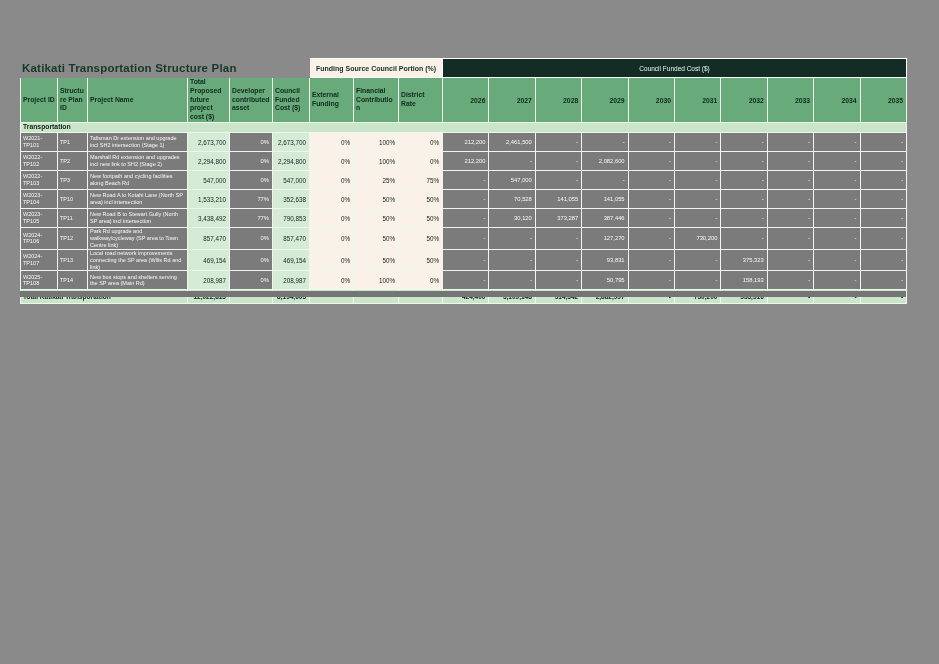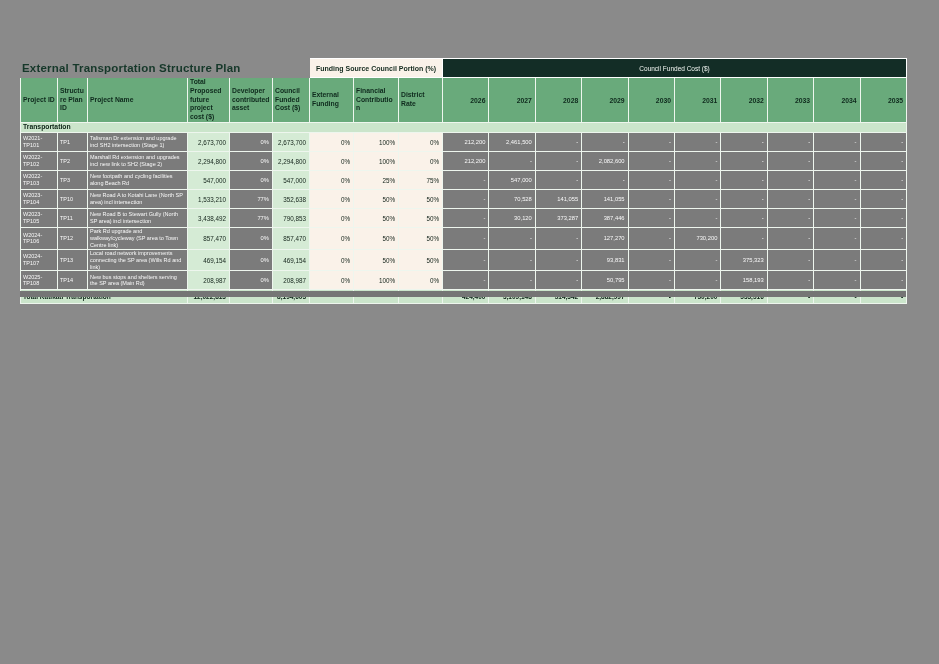--- a/index.html
+++ b/index.html
@@ -66,21 +66,21 @@
           <col style="width:46.4px">
           <col style="width:46.4px">
         <col style="width:46.4px">
           <col style="width:46.4px">
           <col style="width:46.4px">
         <col style="width:46.4px">
       </colgroup>
 
       <tbody>
           <tr class="bandrow">
-        <td class="band-title" colspan="6">External Transportation Structure Plan</td>
+        <td class="band-title" colspan="6">Katikati Transportation Structure Plan</td>
         <td class="band-cream" colspan="3">Funding Source Council Portion (%)</td>
         <td class="band-dark" colspan="10">Council Funded Cost ($)</td>
       </tr>
 
       <tr class="hdrrow">
         <td class="hdr">Project ID</td>
         <td class="hdr">Structure Plan ID</td>
         <td class="hdr">Project Name</td>
         <td class="hdr">Total Proposed future project cost ($)</td>
         <td class="hdr">Developer contributed asset</td>

